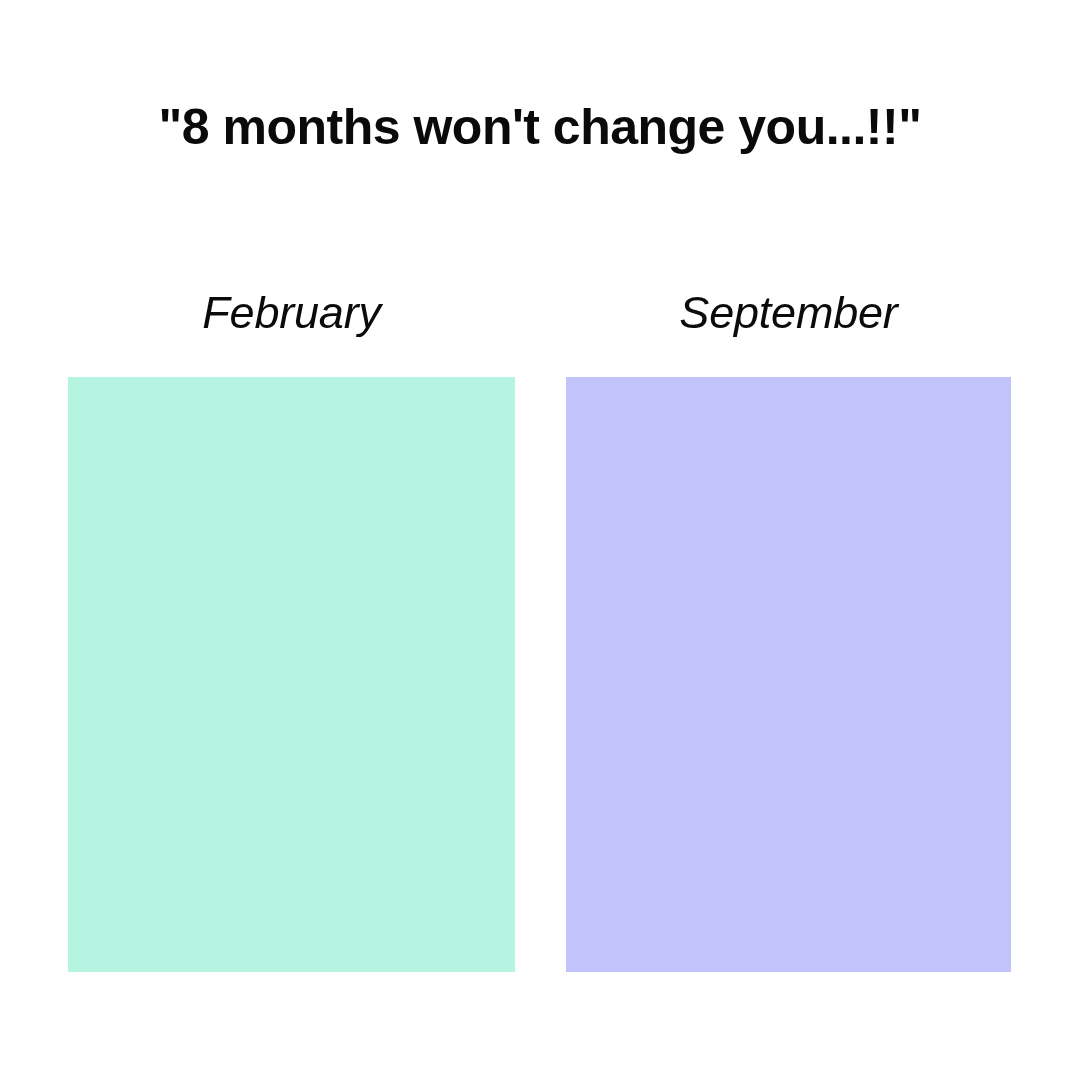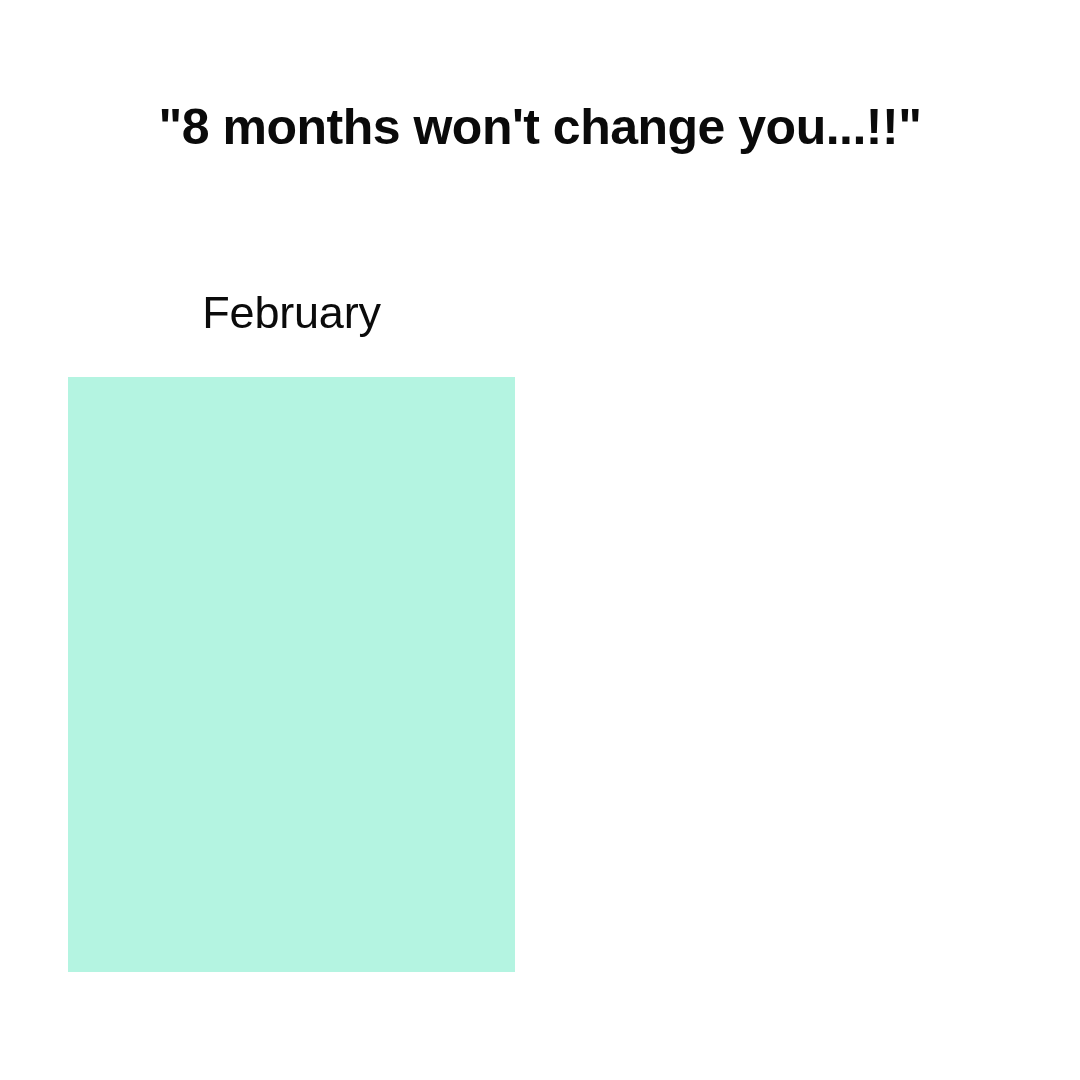--- a/index.html
+++ b/index.html
@@ -35,20 +35,21 @@
     white-space: nowrap;
   }
 
   
   .compare-row {
     position: absolute;
     left: 68px;
     top: 288px;
     width: 943px;
     height: 684px;
+    font-style: italic;
   }
 
   .compare-col {
     position: absolute;
     top: 0;
     height: 100%;
   }
 
   .compare-col.left  { left: 0px;   width: 447px; }
   .compare-col.right { left: 498px; width: 445px; }
@@ -85,15 +86,19 @@
 
   <div class="meme-title" style="color: rgb(10, 10, 10);">"8 months won't change you...!!"</div>
 
   <div class="compare-row">
 
     <div class="compare-col left">
       <div class="panel-label" style="color: rgb(11, 11, 11);">February</div>
       <div class="panel-swatch" style="background-color: rgb(180, 244, 225);"></div>
     </div>
 
+    <div class="compare-col right">
+      <div class="panel-label" style="color: rgb(11, 11, 11);">September</div>
+      <div class="panel-swatch" style="background-color: rgb(193, 195, 250);"></div>
+    </div>
 
   </div>
 </div>
 
 </body></html>

